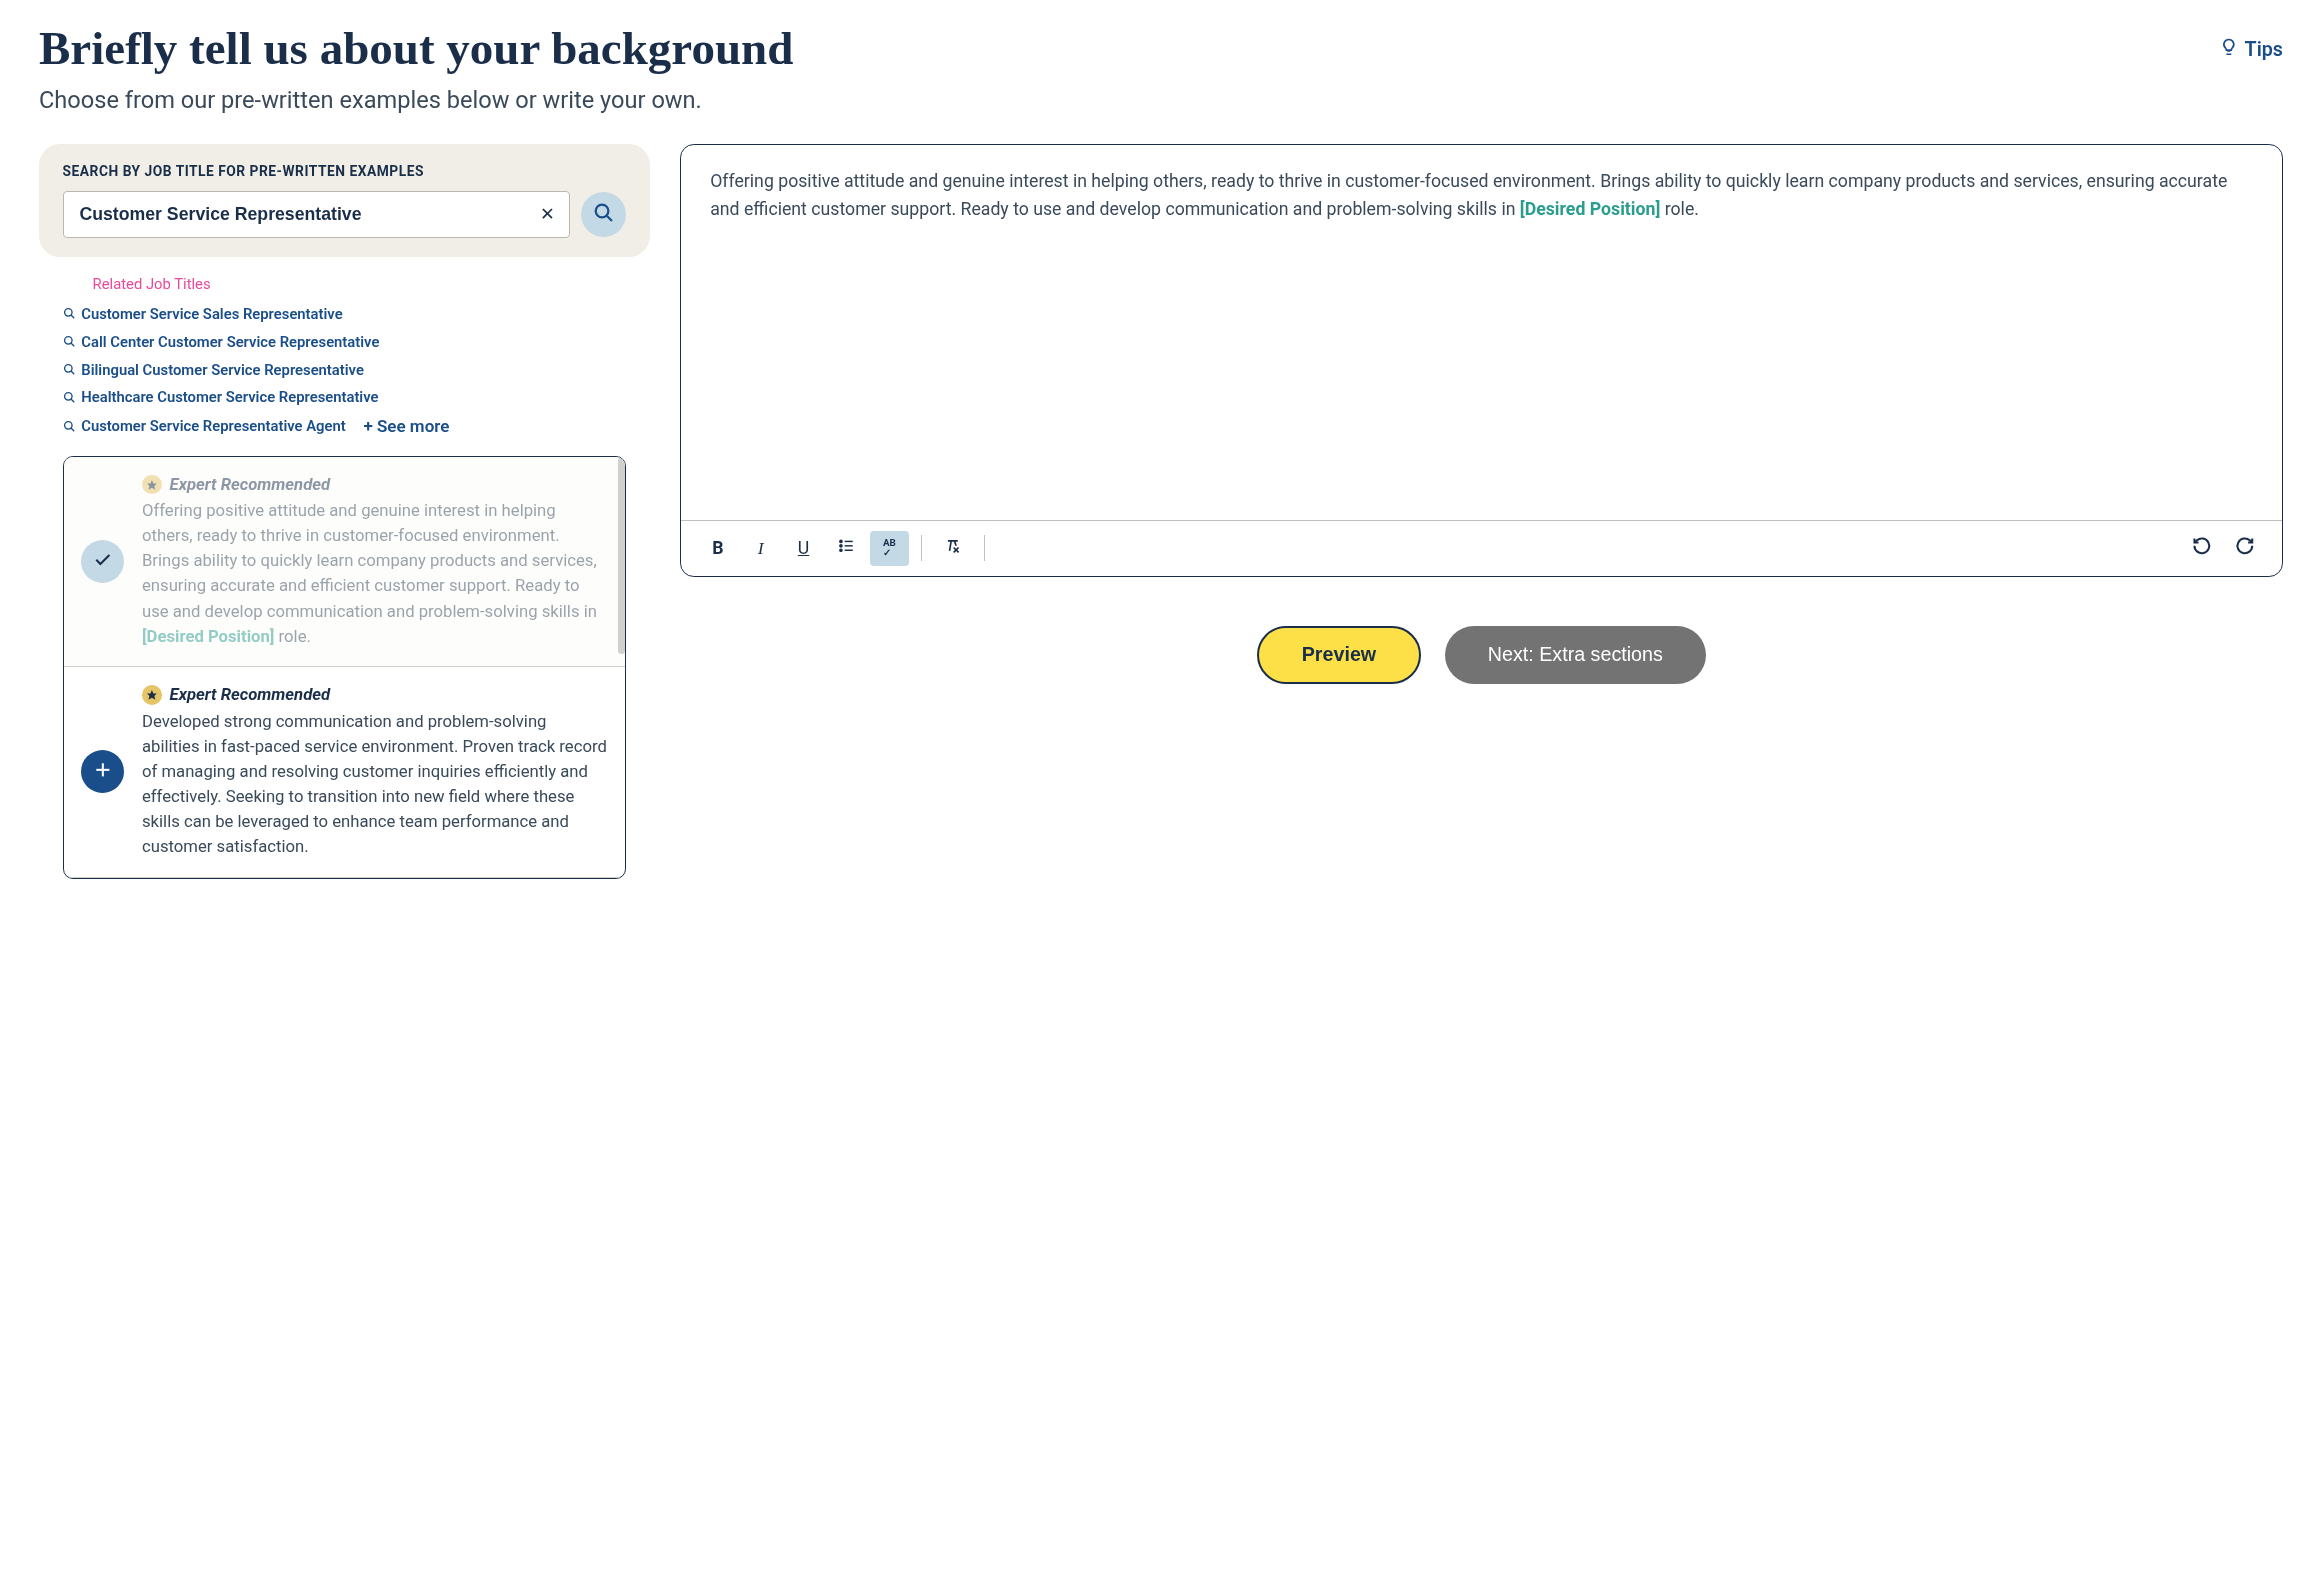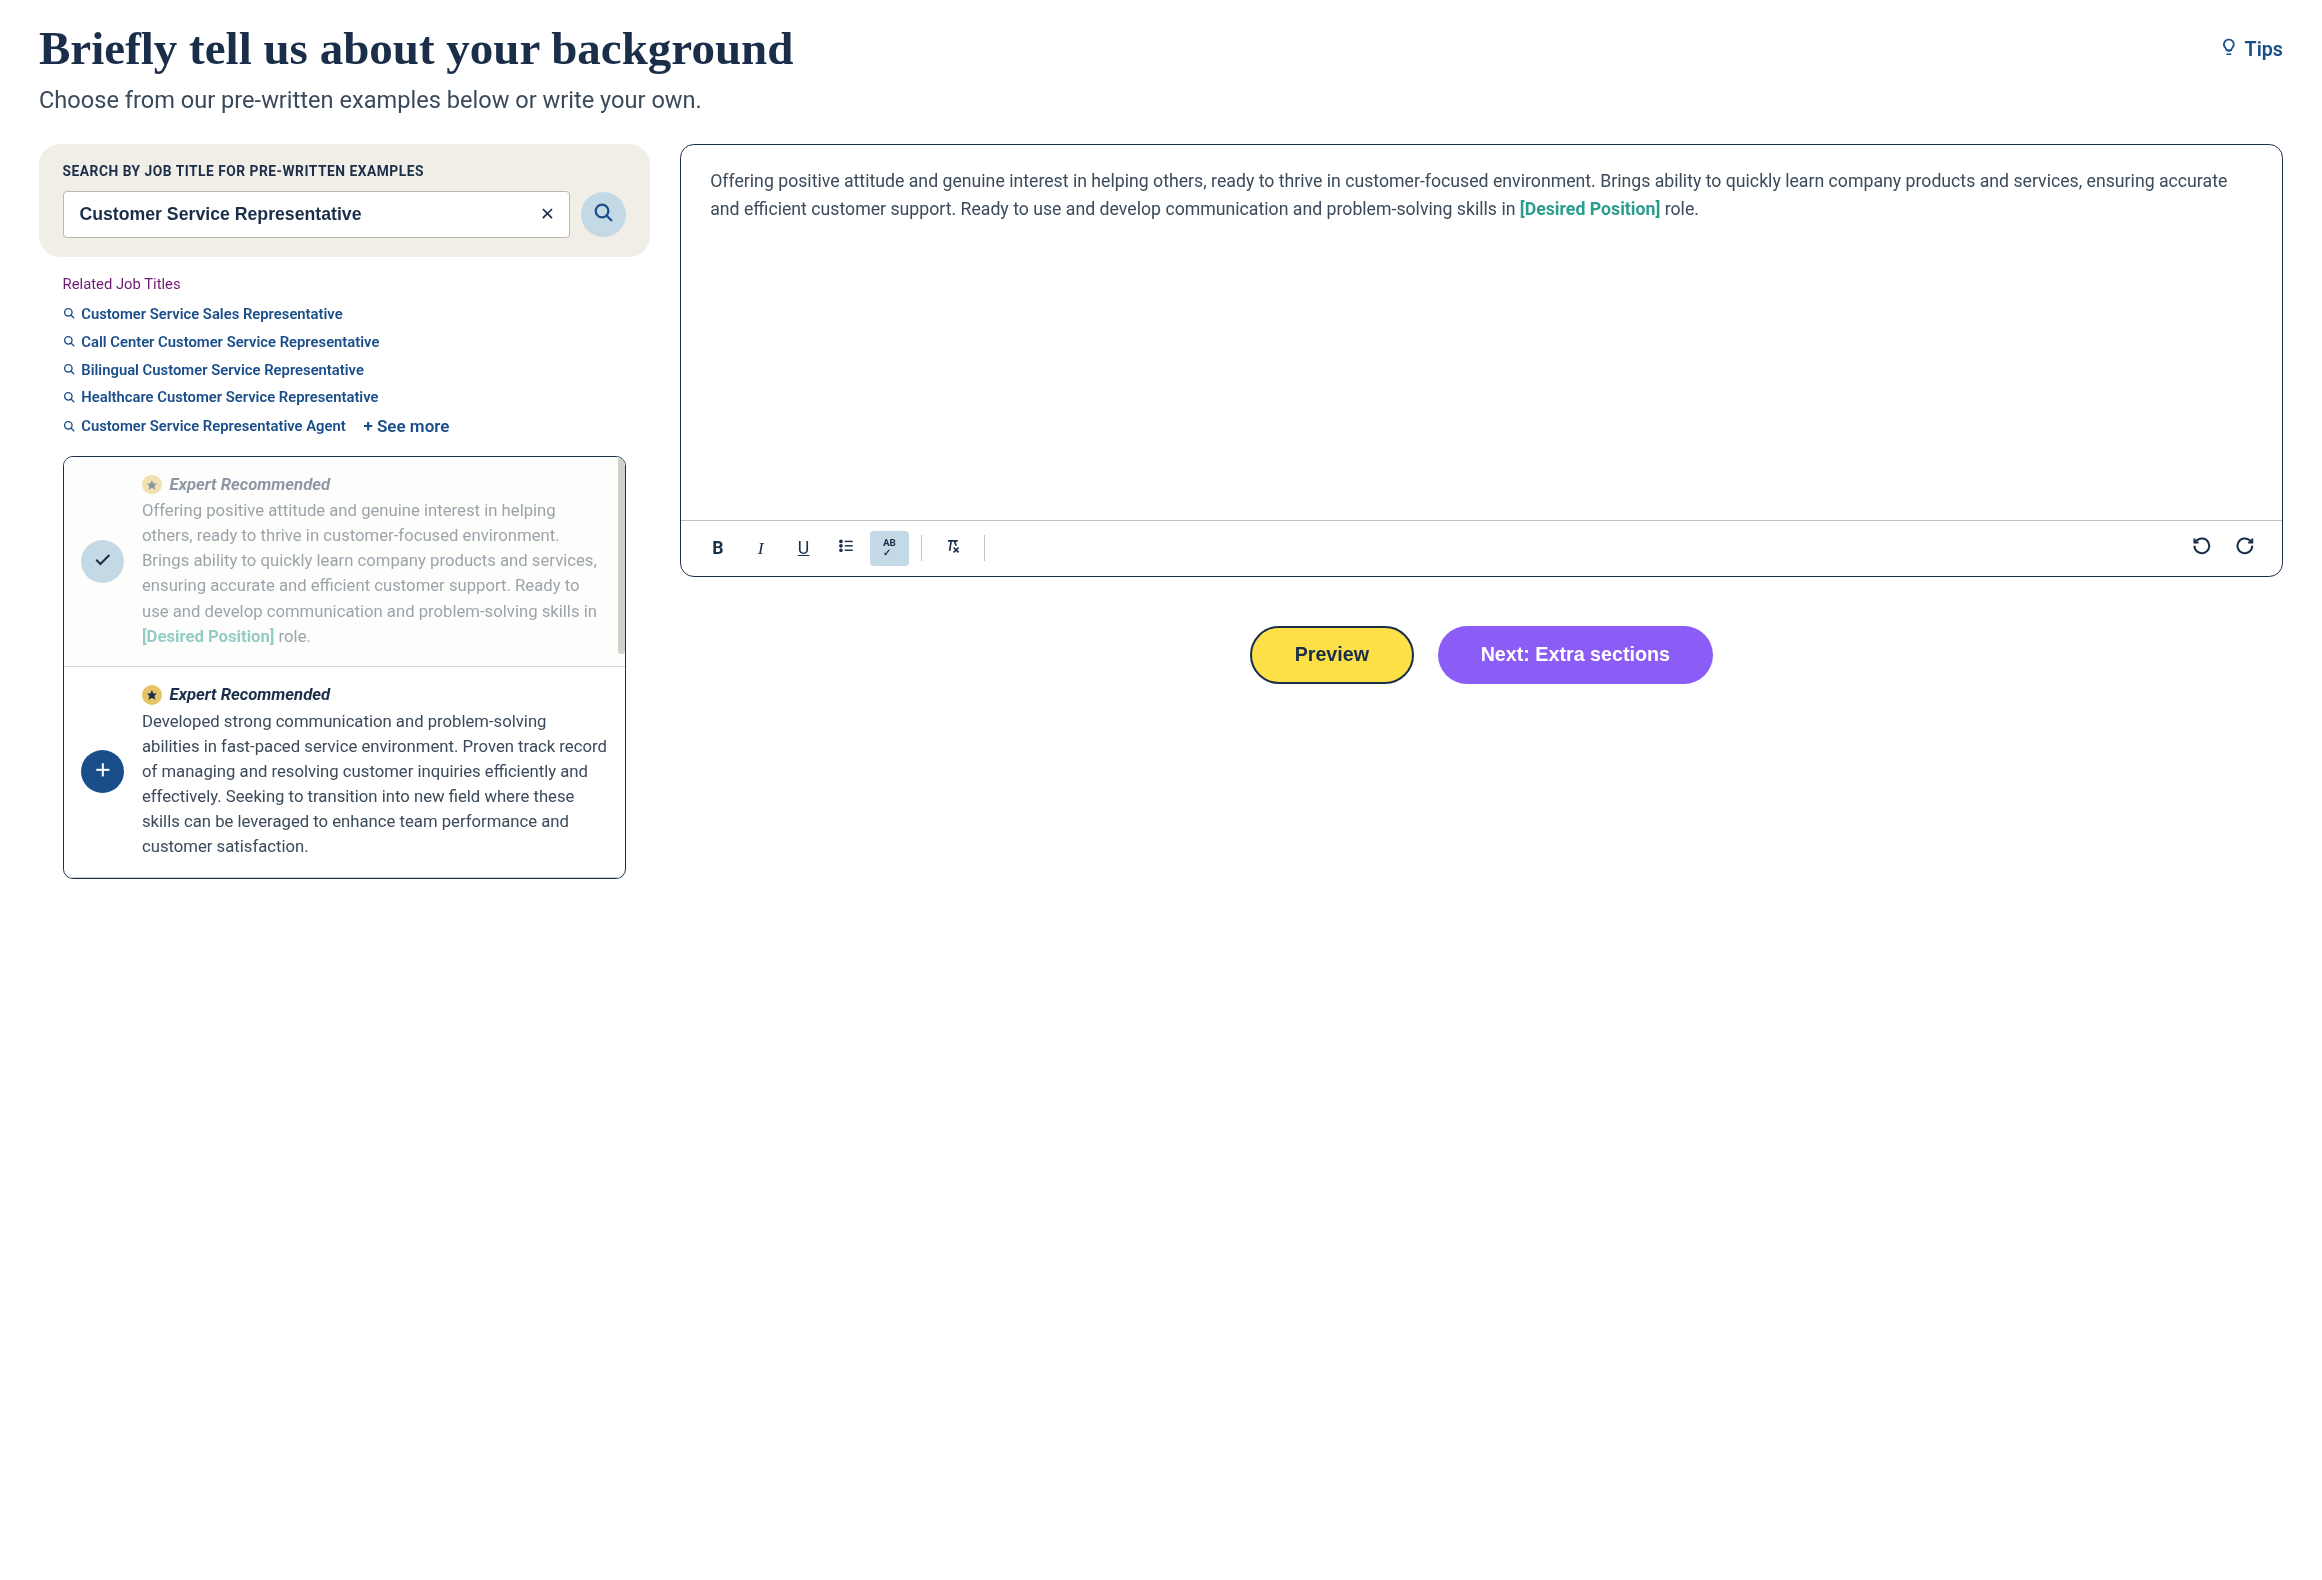--- a/index.html
+++ b/index.html
@@ -108,22 +108,23 @@
   .search-btn svg {
     width: 21.7px;
     height: 21.7px;
     stroke: #1a4e8a;
   }
   .related-section {
     padding: 17.7px 23.6px 0;
   }
   .related-label {
     font-size: 14.8px;
-    color: #701a75;
+    color: #ec4899;
     margin-bottom: 11.8px;
+    margin-left: 30px;
   }
   .related-list {
     display: flex;
     flex-direction: column;
     gap: 9.9px;
   }
   .related-item {
     display: flex;
     align-items: center;
     gap: 5.9px;
@@ -307,24 +308,24 @@
     background: #fde047;
     color: #1a2e4a;
     font-size: 19.7px;
     font-weight: 700;
     cursor: pointer;
   }
   .btn-next {
     padding: 15.8px 43px;
     border: none;
     border-radius: 29.6px;
-    background: #8b5cf6;
+    background: #737373;
     color: #fff;
     font-size: 19.7px;
-    font-weight: 700;
+    font-weight: 400;
     cursor: pointer;
   }
   .small-icon {
     width: 13.8px;
     height: 13.8px;
   }
 </style>
 </head>
 <body>
 

